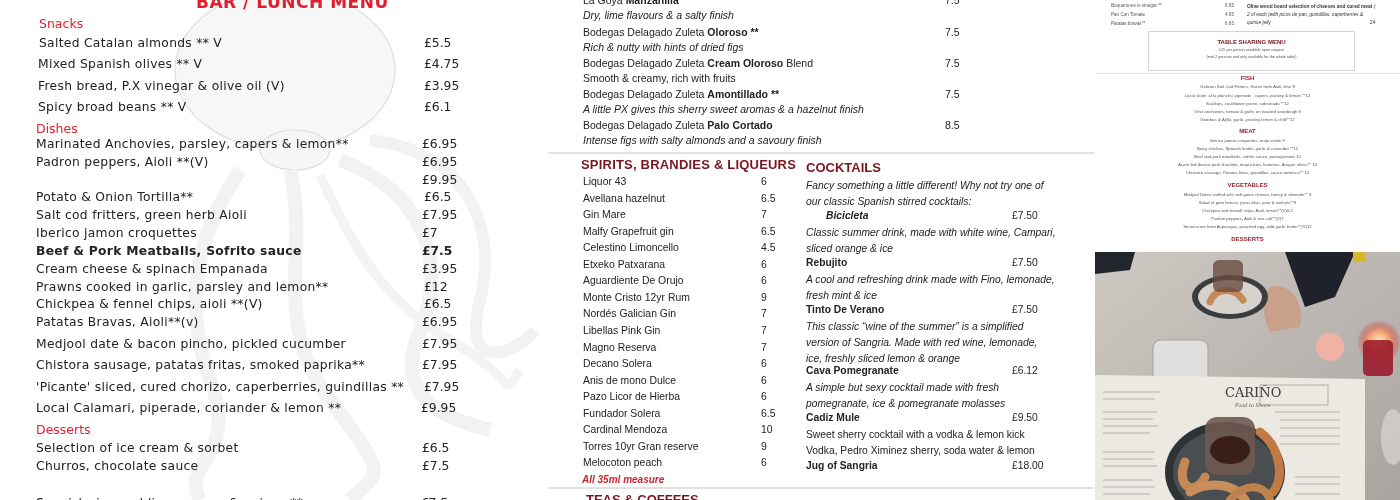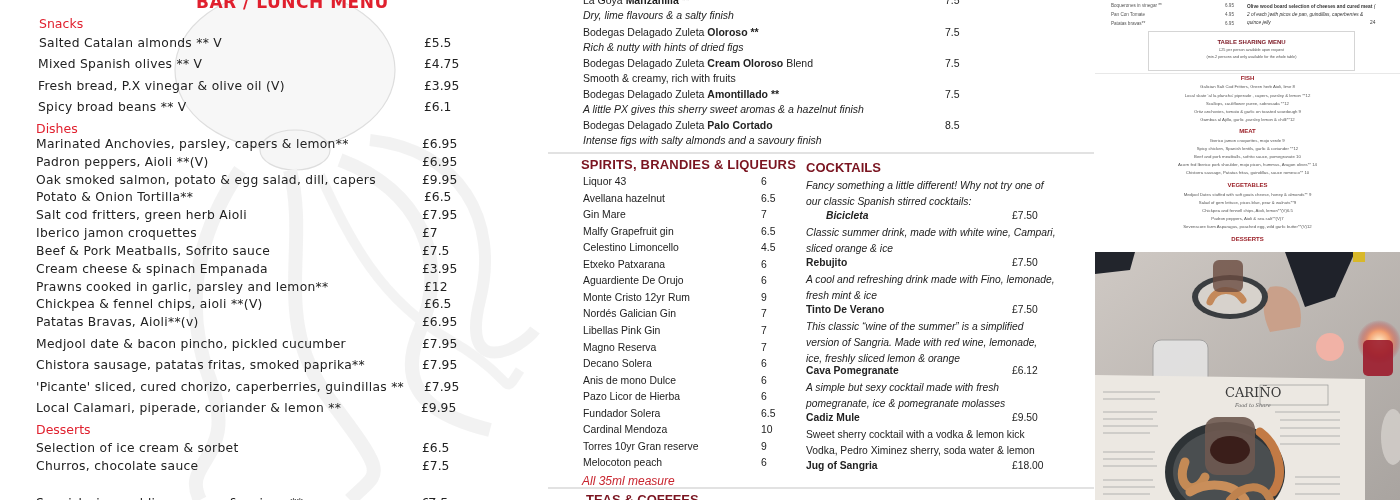--- a/index.html
+++ b/index.html
@@ -22,21 +22,21 @@
   .sherry .line1 { position: absolute; left: 0; top: 0; white-space: nowrap; color: #222; }
   .sherry .line1 b { font-weight: bold; }
   .sherry .price { position: absolute; left: 362px; top: 0; color: #222; }
   .sherry .desc { position: absolute; left: 0; top: 15px; white-space: nowrap; color: #222; font-style: italic; }
   .sherry .desc.plain { font-style: normal; }
   .divider { position: absolute; height: 2px; background: #e2e2e2; }
   .spirits-head { position: absolute; left: 33px; top: 157px; font-size: 13px; font-weight: bold; color: #7a1420; letter-spacing: 0.2px; white-space: nowrap; }
   .spirit-row { position: absolute; left: 35px; width: 200px; height: 16px; font-size: 10.4px; }
   .spirit-row .n { position: absolute; left: 0; top: 0; white-space: nowrap; color: #222; }
   .spirit-row .p { position: absolute; left: 178px; top: 0; color: #222; }
-  .measure { position: absolute; left: 34px; top: 474px; font-size: 12px; font-style: italic; font-weight: normal; color: #c8242e; }
+  .measure { position: absolute; left: 34px; top: 474px; font-size: 10px; font-style: italic; font-weight: bold; color: #c8242e; }
   .teas-head { position: absolute; left: 38px; top: 492px; font-size: 13px; font-weight: bold; color: #7a1420; white-space: nowrap; }
 
   .cocktails-head { position: absolute; left: 258px; top: 160px; font-size: 13px; font-weight: bold; color: #7a1420; white-space: nowrap; }
   .cocktail-intro { position: absolute; left: 258px; top: 178px; width: 250px; font-size: 10.3px; font-style: italic; line-height: 16px; color: #222; }
   .cocktail { position: absolute; left: 258px; width: 250px; font-size: 10.3px; color: #222; }
   .cocktail .cname { position: absolute; left: 0; top: 0; font-weight: bold; white-space: nowrap; }
   .cocktail .cname.it { font-style: italic; margin-left: 20px; }
   .cocktail .cprice { position: absolute; left: 206px; top: 0; white-space: nowrap; }
   .cocktail .cdesc { position: absolute; left: 0; top: 15px; width: 250px; line-height: 16px; font-style: italic; }
   .cocktail .cdesc.plain { font-style: normal; }
@@ -96,36 +96,35 @@
   <div class="lunch-section-head" style="left:36px;top:121px;">Dishes</div>
   <div class="lunch-row" style="top:137px;">
       <span class="name" style="left:36px">Marinated Anchovies, parsley, capers &amp; lemon**</span>
       <span class="price" style="left:422px">£6.95</span>
     </div>
   <div class="lunch-row" style="top:155px;">
       <span class="name" style="left:36px">Padron peppers, Aioli **(V)</span>
       <span class="price" style="left:422px">£6.95</span>
     </div>
   <div class="lunch-row" style="top:173px;">
-      <span class="name" style="left:36px">Oak smoked salmon, potato &amp; egg salad, dill, capers</span>
       <span class="price" style="left:422px">£9.95</span>
     </div>
   <div class="lunch-row" style="top:190px;">
       <span class="name" style="left:36px">Potato &amp; Onion Tortilla**</span>
       <span class="price" style="left:424px">£6.5</span>
     </div>
   <div class="lunch-row" style="top:208px;">
       <span class="name" style="left:36px">Salt cod fritters, green herb Aioli</span>
       <span class="price" style="left:422px">£7.95</span>
     </div>
   <div class="lunch-row" style="top:226px;">
       <span class="name" style="left:36px">Iberico jamon croquettes</span>
       <span class="price" style="left:422px">£7</span>
     </div>
-  <div class="lunch-row" style="top:244px;">
+  <div class="lunch-row" style="top:244px;font-weight:bold;">
       <span class="name" style="left:36px">Beef &amp; Pork Meatballs, Sofrito sauce</span>
       <span class="price" style="left:422px">£7.5</span>
     </div>
   <div class="lunch-row" style="top:262px;">
       <span class="name" style="left:36px">Cream cheese &amp; spinach Empanada</span>
       <span class="price" style="left:422px">£3.95</span>
     </div>
   <div class="lunch-row" style="top:280px;">
       <span class="name" style="left:36px">Prawns cooked in garlic, parsley and lemon**</span>
       <span class="price" style="left:424px">£12</span>

